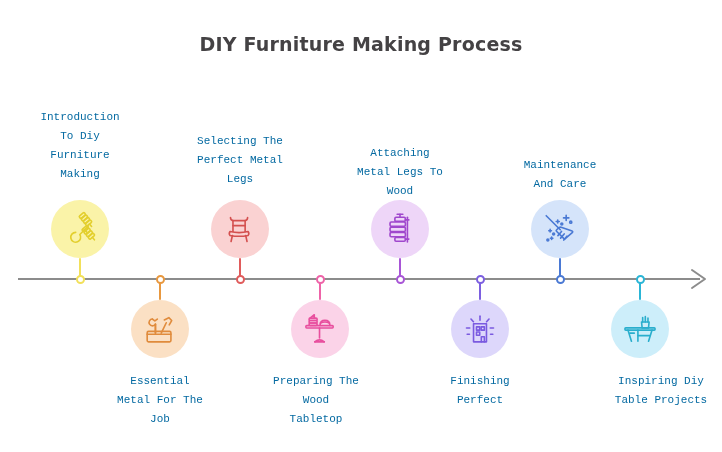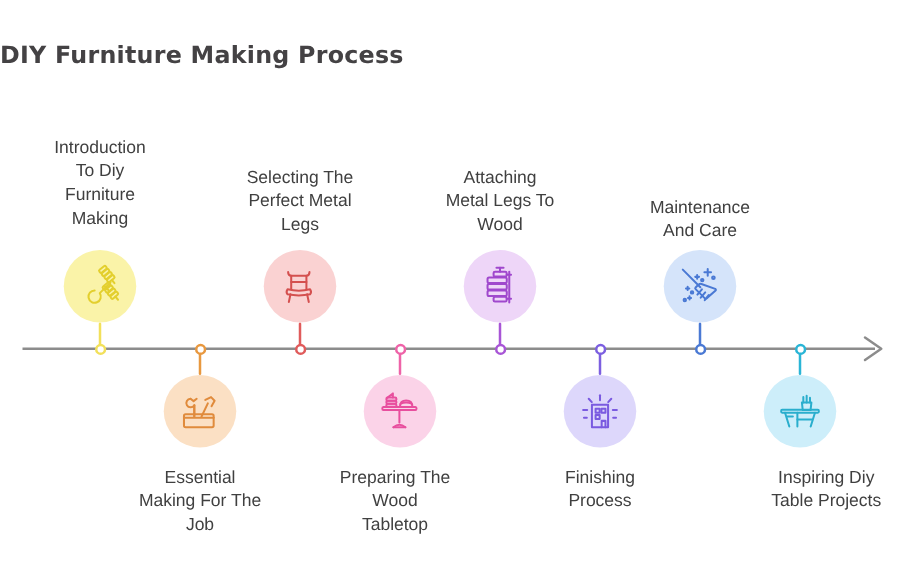--- a/index.html
+++ b/index.html
@@ -17,21 +17,21 @@
   #canvas {
     position: relative;
     width: 722px;
     height: 452px;
   }
   #chart-title {
     position: absolute;
     top: 33px;
     left: 0;
     width: 722px;
-    text-align: left;
+    text-align: center;
     font-family: "DejaVu Sans", sans-serif;
     font-size: 19px;
     font-weight: bold;
     color: #444244;
     letter-spacing: 0.2px;
   }
   
   #axis-layer {
     position: absolute;
     top: 0;
@@ -66,24 +66,24 @@
     position: absolute;
     width: 9px;
     height: 9px;
     border-radius: 50%;
     background: #ffffff;
     box-sizing: border-box;
   }
   .label {
     position: absolute;
     text-align: center;
-    font-family: Liberation Sans, sans-serif;
-    font-size: 14px;
+    font-family: Liberation Mono, monospace;
+    font-size: 11px;
     line-height: 19px;
-    color: #404040;
+    color: #0369a1;
     white-space: pre-line;
   }
 </style>
 </head>
 <body>
 
 <div id="canvas">
 
   <div id="chart-title">DIY Furniture Making Process</div>
 
@@ -133,21 +133,21 @@
       <path d="M15.2 14.9 l0 9.6"></path>
       <path d="M24.5 10.5 l4.8-2.4 3 3 -2.6 4.6"></path>
       <path d="M26.6 13.4 l-5.3 11"></path>
       <rect x="6.5" y="22.5" width="25" height="11" rx="1.4"></rect>
       <path d="M6.5 25.5 h25"></path>
     </g>
           </svg>
         </div>
         <div class="node-dot" style="border: 2px solid rgb(232, 152, 63); left: 155.5px; top: 274.5px;"></div>
         <div class="label" style="width: 132px; left: 94px; top: 372px;">Essential
-Making For The
+Metal For The
 Job</div>
       </div>
       <div class="milestone">
         <div class="stem" style="background: rgb(224, 91, 91); left: 239px; top: 258px; height: 21px;"></div>
         <div class="bubble" style="width: 58px; height: 58px; background: rgb(250, 210, 210); left: 211px; top: 200px;">
           <svg width="38" height="38" viewBox="0 0 40 40">
     <g fill="none" stroke="#d4504f" stroke-width="1.7" stroke-linecap="round" stroke-linejoin="round">
       <path d="M10 8 q0 3 2.6 3.2 h12.8 Q28 11 28 8"></path>
       <path d="M12.6 11.2 v11.4"></path>
       <path d="M25.4 11.2 v11.4"></path>
@@ -198,21 +198,21 @@
       <rect x="9.5" y="18.1" width="16.2" height="4.6" rx="1.3"></rect>
       <rect x="9.5" y="23.6" width="16.2" height="4.6" rx="1.3"></rect>
       <rect x="14.6" y="28.9" width="11" height="4" rx="1.2"></rect>
       <path d="M27.8 7.7 v26"></path>
       <path d="M25.7 10.4 h3.6"></path>
       <path d="M25.7 30.6 h3.6"></path>
     </g>
           </svg>
         </div>
         <div class="node-dot" style="border: 2px solid rgb(168, 85, 214); left: 395.5px; top: 274.5px;"></div>
-        <div class="label" style="width: 136px; left: 332px; top: 132px;">Attaching
+        <div class="label" style="width: 136px; left: 332px; top: 144px;">Attaching
 Metal Legs To
 Wood</div>
       </div>
       <div class="milestone">
         <div class="stem" style="background: rgb(124, 95, 224); left: 479px; top: 279px; height: 21px;"></div>
         <div class="bubble" style="width: 58px; height: 58px; background: rgb(221, 215, 251); left: 451px; top: 300px;">
           <svg width="38" height="38" viewBox="0 0 40 40">
     <g fill="none" stroke="#7a5ae0" stroke-width="1.7" stroke-linecap="round" stroke-linejoin="round">
       <path d="M13.2 14.5 h13.6 v19 h-13.6 z"></path>
       <rect x="16.3" y="17.8" width="3.4" height="3.4"></rect>
@@ -224,21 +224,21 @@
       <path d="M29.5 9.5 l-2.6 2.8"></path>
       <path d="M5.8 19 h3.4"></path>
       <path d="M30.8 19 h3.4"></path>
       <path d="M6.5 25.5 h2.4"></path>
       <path d="M31.1 25.5 h2.4"></path>
     </g>
           </svg>
         </div>
         <div class="node-dot" style="border: 2px solid rgb(124, 95, 224); left: 475.5px; top: 274.5px;"></div>
         <div class="label" style="width: 126px; left: 417px; top: 372px;">Finishing
-Process</div>
+Perfect</div>
       </div>
       <div class="milestone">
         <div class="stem" style="background: rgb(74, 121, 212); left: 559px; top: 258px; height: 21px;"></div>
         <div class="bubble" style="width: 58px; height: 58px; background: rgb(213, 228, 250); left: 531px; top: 200px;">
           <svg width="38" height="38" viewBox="0 0 40 40">
     <g fill="none" stroke="#4a79d4" stroke-width="1.7" stroke-linecap="round" stroke-linejoin="round">
       <path d="M5.5 6 l14.8 14.8"></path>
       <path d="M18.4 18.9 l-2.1 2.1 q-0.7 0.7 0 1.4 l7.8 7.8 q0.7 0.7 1.4 0 l7.4 -6.4 q1 -0.9 -0.1 -1.6 l-11.6 -4.1 q-1.2 -0.4 -2 0.4 z"></path>
       <path d="M21.6 22.6 l-3.8 4.4"></path>
       <path d="M24.4 25.2 l-3.8 4.4"></path>

